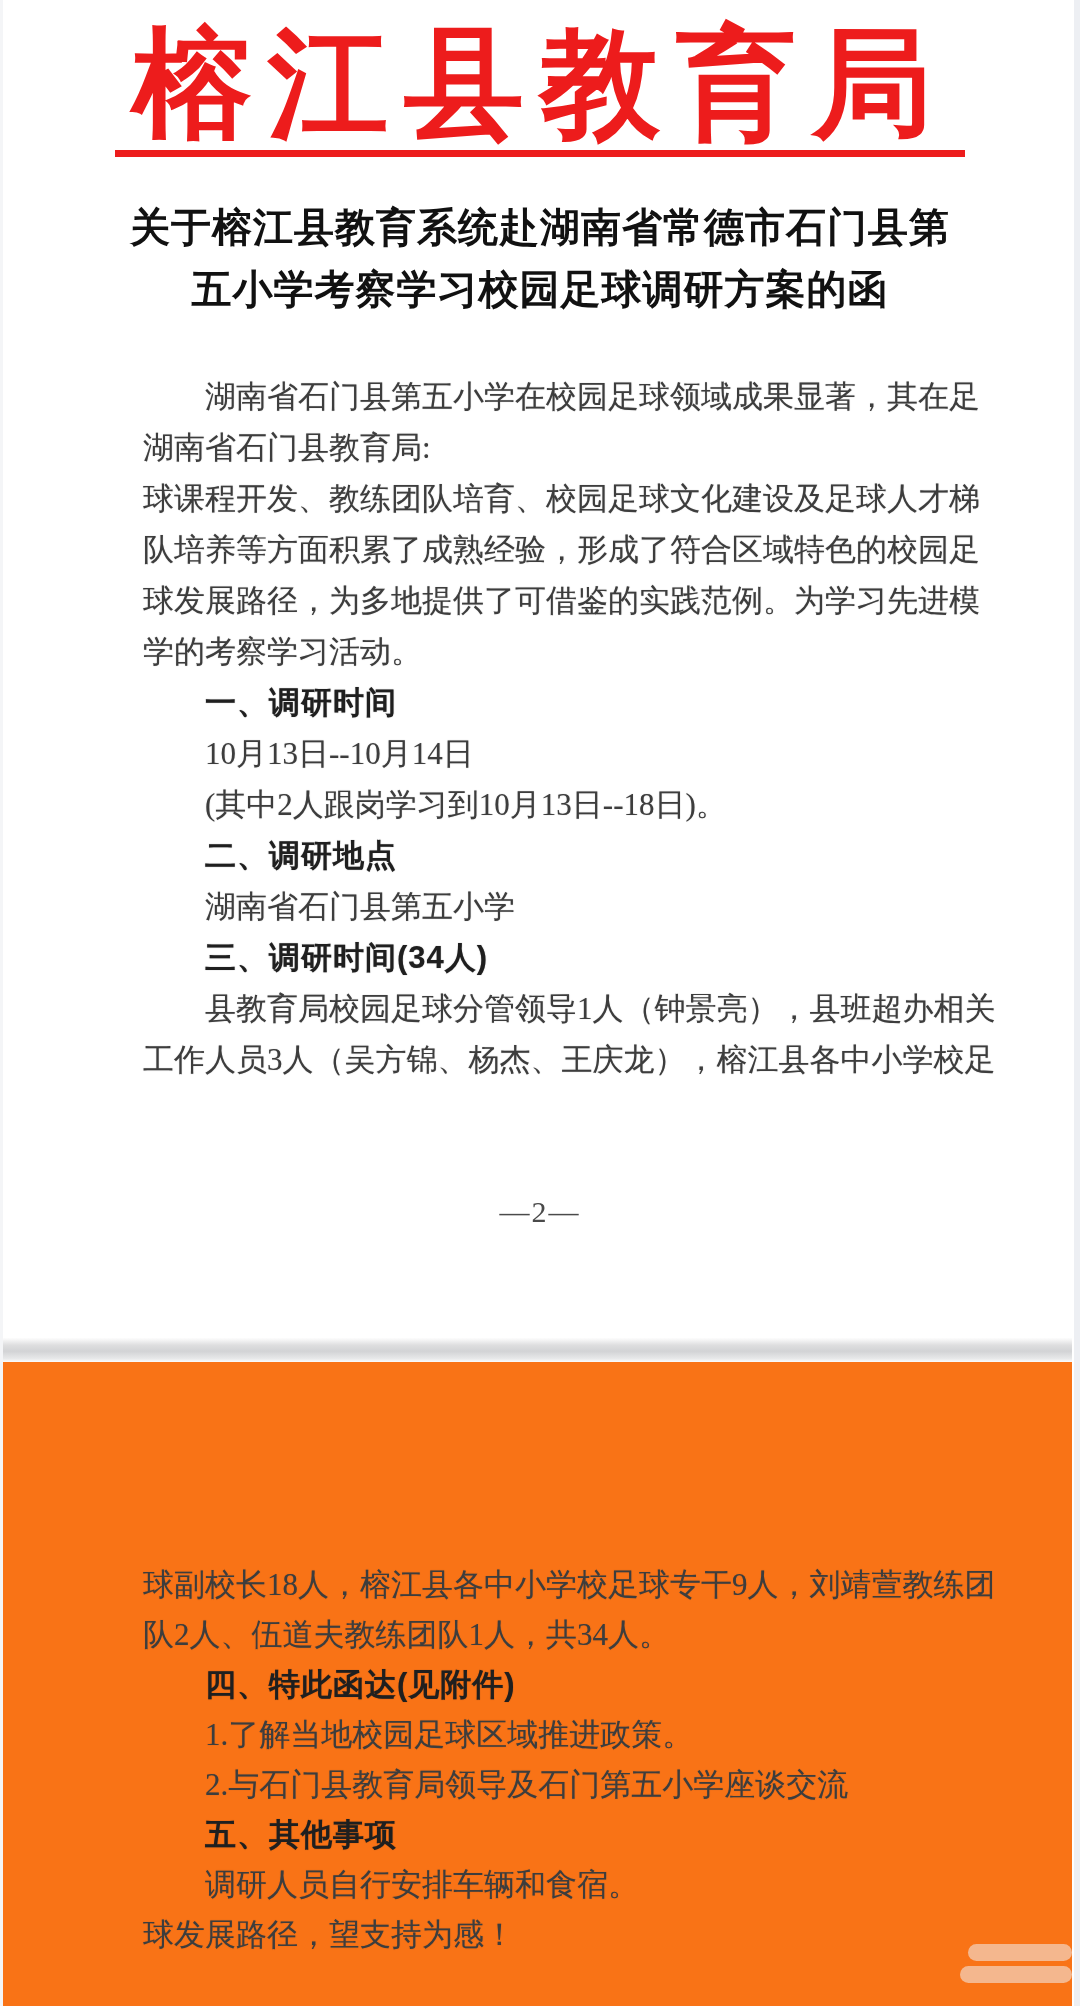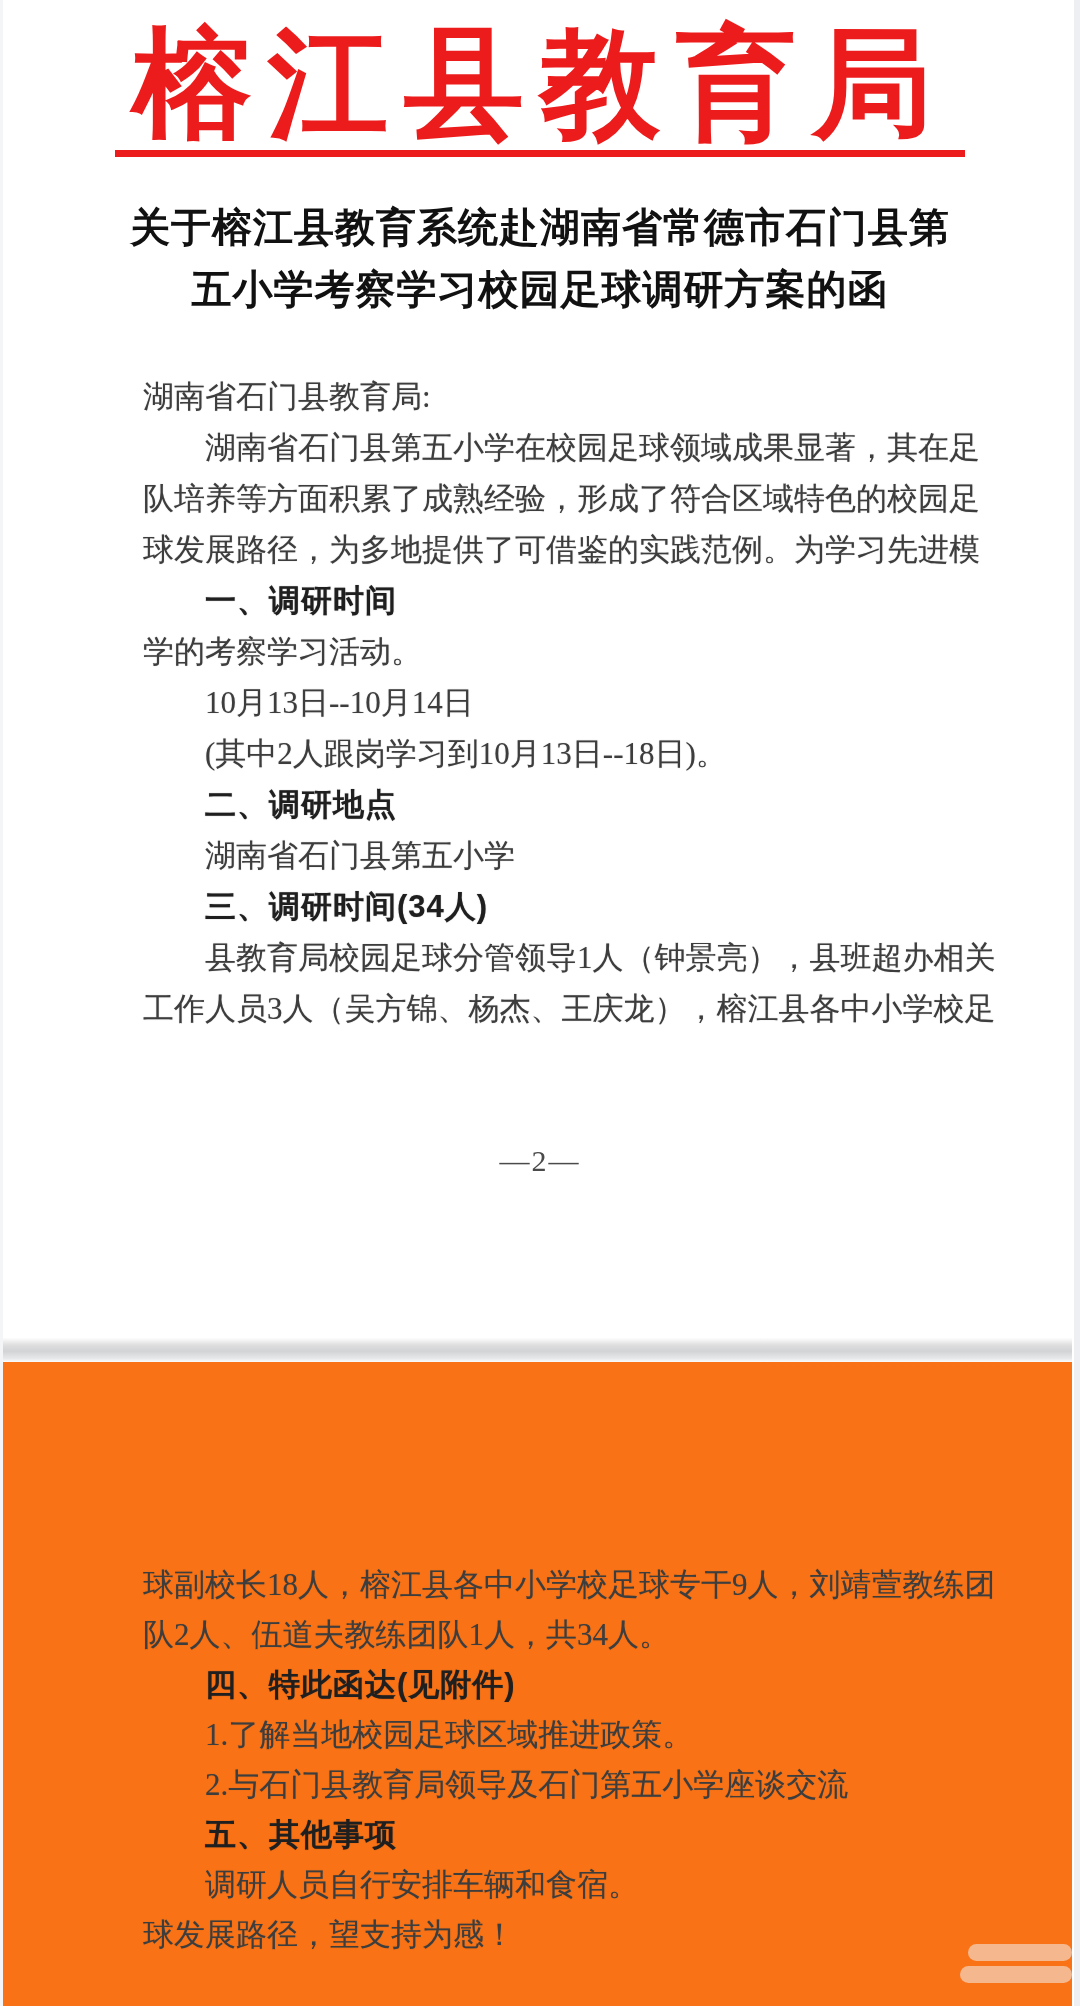--- a/index.html
+++ b/index.html
@@ -65,26 +65,27 @@
 
     <div class="red-header">榕江县教育局</div>
     <div class="red-rule"></div>
 
     <div class="doc-title">
       <div>关于榕江县教育系统赴湖南省常德市石门县第</div>
       <div>五小学考察学习校园足球调研方案的函</div>
     </div>
 
     <div class="body1">
+      <div class="line indent">湖南省石门县第五小学在校园足球领域成果显著，其在足</div>
       <div class="line">湖南省石门县教育局:</div>
-      <div class="line indent">湖南省石门县第五小学在校园足球领域成果显著，其在足</div>
+      <div class="line">球课程开发、教练团队培育、校园足球文化建设及足球人才梯</div>
       <div class="line">队培养等方面积累了成熟经验，形成了符合区域特色的校园足</div>
       <div class="line">球发展路径，为多地提供了可借鉴的实践范例。为学习先进模</div>
+      <div class="line">学的考察学习活动。</div>
       <div class="line heading">一、调研时间</div>
-      <div class="line">学的考察学习活动。</div>
       <div class="line indent">10月13日--10月14日</div>
       <div class="line indent">(其中2人跟岗学习到10月13日--18日)。</div>
       <div class="line heading">二、调研地点</div>
       <div class="line indent">湖南省石门县第五小学</div>
       <div class="line heading">三、调研时间(34人)</div>
       <div class="line indent">县教育局校园足球分管领导1人（钟景亮），县班超办相关</div>
       <div class="line">工作人员3人（吴方锦、杨杰、王庆龙），榕江县各中小学校足</div>
     </div>
 
     <div class="page-num">—2—</div>

